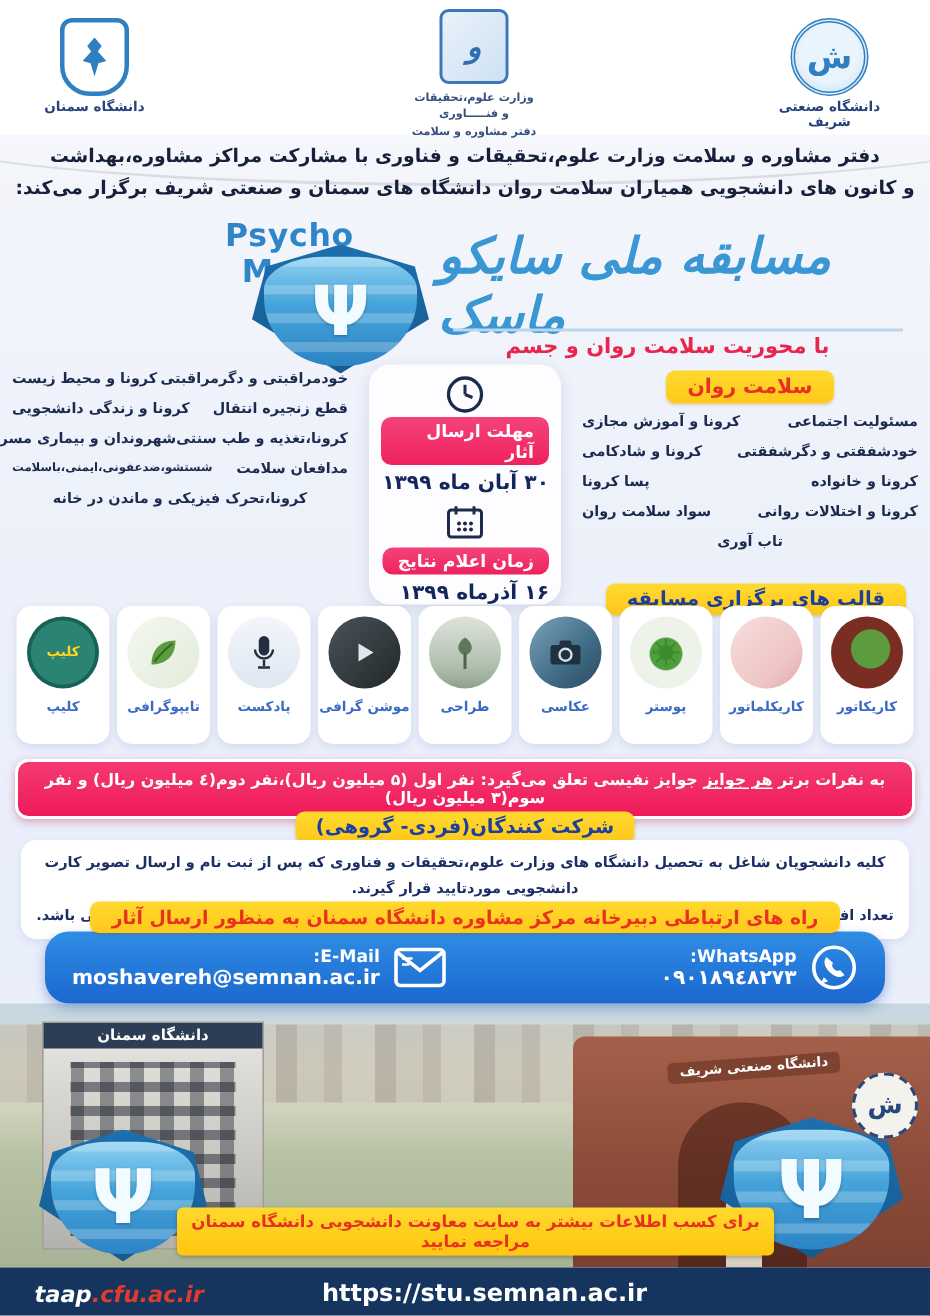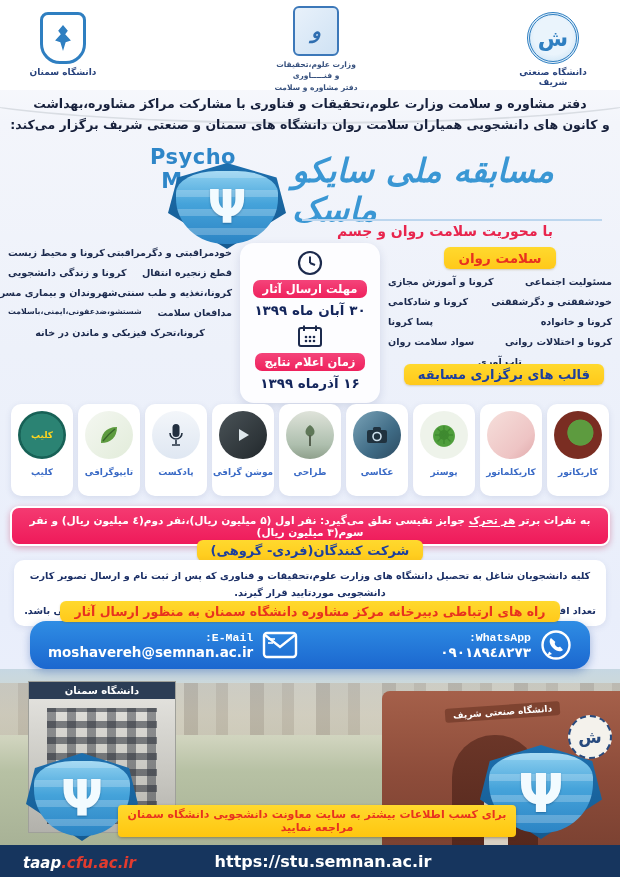--- a/index.html
+++ b/index.html
@@ -73,28 +73,28 @@
     border-radius:6px; padding:3px 14px; font-weight:bold; box-shadow:0 1px 2px rgba(120,90,0,.25);
   }
   .badge-red-text { color:#e8321f; font-size:13.5px; }
   .badge-blue-text { color:#1d3f9e; font-size:13px; }
   .t-head { text-align:center; margin-bottom:7px; }
   .t-row { display:flex; justify-content:space-between; padding:0 2px; margin-bottom:9px; }
   .t-item { font-size:9.6px; font-weight:bold; color:#1c2a4d; white-space:nowrap; }
   .t-item.small { font-size:7.8px; }
   .t-last { text-align:center; font-size:9.6px; font-weight:bold; color:#1c2a4d; margin-top:2px; }
   
-  .dl-card { width:140px; background:#fdfdff; border-radius:14px; box-shadow:0 3px 10px rgba(40,60,120,.14);
-    margin-top:-4px; padding:6px 8px 8px; text-align:center; height:160px; }
+  .dl-card { width:128px; background:#fdfdff; border-radius:14px; box-shadow:0 3px 10px rgba(40,60,120,.14);
+    margin-top:-4px; padding:6px 8px 8px; height:160px; }
   .dl-badge { display:inline-block; background:linear-gradient(180deg,#f4447a,#ef215d);
     color:#fff; border-radius:7px; padding:2px 10px; font-size:11.5px; font-weight:bold; }
   .dl-date { color:#14265c; font-size:13.5px; font-weight:bold; margin-top:4px; }
   .dl-icon { height:26px; margin:1px auto 2px; display:flex; justify-content:center; }
   
-  .formats-head { position:absolute; top:364px; right:16px; }
+  .formats-head { position:absolute; top:388px; right:16px; }
   .cards-row { position:absolute; top:404px; left:0; width:620px; display:flex; justify-content:center;
     gap:5px; padding:0 6px; }
   .card { width:62px; height:92px; background:#fff; border-radius:10px;
     box-shadow:0 2px 6px rgba(60,80,140,.13); text-align:center; padding-top:7px; }
   .cat-circle { width:48px; height:48px; border-radius:50%; margin:0 auto;
     display:flex; align-items:center; justify-content:center; overflow:hidden; }
   .card .lbl { font-size:9px; font-weight:bold; color:#3b6bc6; margin-top:8px; white-space:nowrap; }
   .c-caricature   { background:radial-gradient(circle at 55% 45%, #5d9b3f 0 34%, #7a2d22 36% 100%); }
   .c-caricalamator{ background:linear-gradient(135deg,#f6dfdb,#eec4c4 70%,#e0a9ab); }
   .c-poster       { background:radial-gradient(circle at 50% 52%, #4f9e3c 0 30%, #eef3ea 33% 100%); }
@@ -116,21 +116,21 @@
   .part-box { position:absolute; top:560px; left:14px; right:14px; background:#fff; border-radius:10px;
     box-shadow:0 2px 6px rgba(60,80,140,.10); padding:7px 6px; text-align:center;
     color:#1b2f66; font-size:9.7px; font-weight:bold; line-height:1.8; }
   .contact-badge { position:absolute; top:601px; width:100%; text-align:center; z-index:3; }
   
   .contact-bar { position:absolute; top:621px; left:30px; right:30px; height:48px; z-index:2;
     background:linear-gradient(180deg,#2f8de4,#1b67cf); border-radius:16px;
     display:flex; align-items:center; justify-content:space-between; padding:0 18px; color:#fff;
     box-shadow:0 3px 8px rgba(20,70,160,.35); }
   .contact-half { display:flex; align-items:center; gap:9px; }
-  .c-label { font-size:11.5px; font-weight:bold;font-family:Liberation Mono, monospace; }
+  .c-label { font-size:11.5px; font-weight:bold; }
   .c-value { font-size:13.5px; font-weight:bold; direction:ltr; }
   
   .photo { position:absolute; top:669px; left:0; width:620px; height:176px; overflow:hidden;
     background:linear-gradient(180deg,#c6d7e2 0%,#d9dccc 26%,#cfd3bd 40%,#b7c1a4 58%,#a8b296 100%); }
   .city { position:absolute; top:14px; left:0; width:620px; height:52px; opacity:.65;
     background:repeating-linear-gradient(90deg,#c5beb0 0 18px,#b3a99b 18px 30px,#cdc6b8 30px 52px,#a99f92 52px 66px); }
   .trees { position:absolute; top:52px; left:0; width:620px; height:70px;
     background:
       radial-gradient(circle at 8% 60%, #3e6b33 0 26px, transparent 27px),
       radial-gradient(circle at 22% 50%, #54803c 0 30px, transparent 31px),
@@ -363,21 +363,21 @@
       <div class="lbl">تایپوگرافی</div>
     </div>
     <div class="card">
       <div class="cat-circle c-clip">
         <span class="clip-txt">کلیپ</span>
       </div>
       <div class="lbl">کلیپ</div>
     </div>
   </div>
 
-  <div class="prize"><span>به نفرات برتر </span><u>هر تحرک</u><span> جوایز نفیسی تعلق می‌گیرد: نفر اول (۵ میلیون ریال)،نفر دوم(٤ میلیون ریال) و نفر سوم(۳ میلیون ریال)</span></div>
+  <div class="prize"><span>به نفرات برتر </span><u>هر جوایز</u><span> جوایز نفیسی تعلق می‌گیرد: نفر اول (۵ میلیون ریال)،نفر دوم(٤ میلیون ریال) و نفر سوم(۳ میلیون ریال)</span></div>
 
   <div class="part-badge"><span class="badge-yellow badge-blue-text">شرکت کنندگان(فردی- گروهی)</span></div>
   <div class="part-box">
     <div>کلیه دانشجویان شاغل به تحصیل دانشگاه های وزارت علوم،تحقیقات و فناوری که پس از ثبت نام و ارسال تصویر کارت دانشجویی موردتایید قرار گیرند.</div>
     <div>تعداد افراد ثبت نام کننده گروهی ۳ نفر بوده و ارائه تصویر کارت دانشجویی برای تمامی شرکت کنندگان الزامی می باشد.</div>
   </div>
 
   <div class="contact-badge"><span class="badge-yellow badge-red-text" style="font-size:12.5px;">راه های ارتباطی دبیرخانه مرکز مشاوره دانشگاه سمنان به منظور ارسال آثار</span></div>
 
   <div class="contact-bar">

